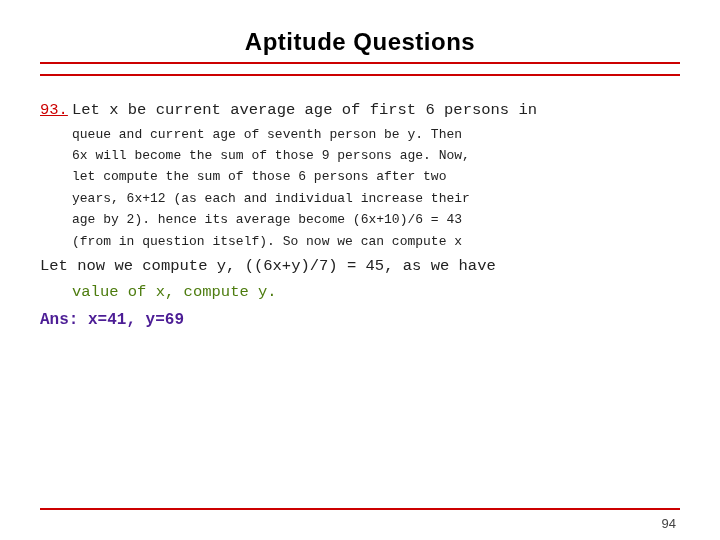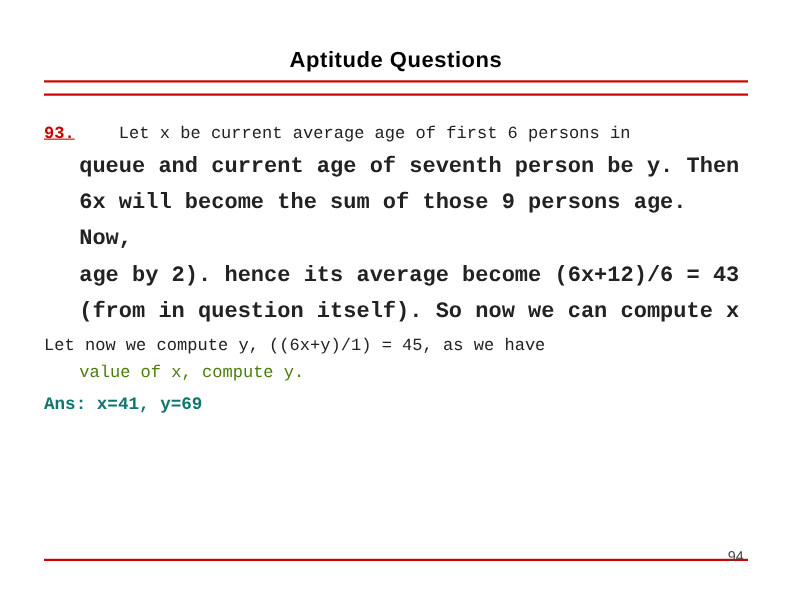--- a/index.html
+++ b/index.html
@@ -29,25 +29,24 @@
     .header-area {
       padding-top: 28px;
       padding-bottom: 10px;
       text-align: center;
       border-bottom: 2px solid #cc0000;
       margin-bottom: 0;
     }
 
     .title {
       font-family: Arial, sans-serif;
-      font-size: 20px;
+      font-size: 24px;
       font-weight: bold;
       color: #000000;
       letter-spacing: 0.5px;
-      margin-top: 16px;
     }
 
     .top-line {
       width: 100%;
       height: 2px;
       background: #cc0000;
       margin-top: 6px;
     }
 
     .content-area {
@@ -63,74 +62,72 @@
       flex-direction: column;
     }
 
     .q-number-line {
       display: flex;
       align-items: flex-start;
     }
 
     .q-number {
       color: #cc0000;
-      font-weight: bold;
+      font-weight: normal;
       min-width: 32px;
       font-size: 15.5px;
       line-height: 1.65;
       text-decoration: underline;
     }
 
     .q-text {
       font-size: 15.5px;
       line-height: 1.65;
       color: #222222;
-      margin-left: 36px;
     }
 
     .q-continued {
       padding-left: 32px;
-      font-size: 20px;
+      font-size: 13px;
       line-height: 1.65;
       color: #222222;
-      font-weight: bold;
     }
 
     .let-line {
       padding-left: 0px;
       font-size: 15.5px;
       line-height: 1.65;
       color: #222222;
       margin-top: 2px;
     }
 
     .let-continued {
       padding-left: 32px;
       font-size: 15.5px;
       line-height: 1.65;
       color: #4d7c0f;
     }
 
     .ans-line {
       font-size: 16px;
       font-weight: bold;
-      color: #0f766e;
+      color: #4c1d95;
       margin-top: 2px;
     }
 
     .bottom-line {
       width: 100%;
       height: 2px;
       background: #cc0000;
       margin-top: auto;
     }
 
     .page-number {
       position: absolute;
-      bottom: 27px;
+      bottom: 9px;
       right: 44px;
       font-size: 13px;
       color: #444444;
       font-family: Arial, sans-serif;
     }
   </style>
 </head>
 <body>
 
 <div class="slide-container">
@@ -140,23 +137,25 @@
   </div>
 
   <div class="content-area">
     <div class="question-block">
       <div class="q-number-line">
         <span class="q-number">93.</span>
         <span class="q-text">Let x be current average age of first 6 persons in</span>
       </div>
       <div class="q-continued">queue and current age of seventh person be y. Then</div>
       <div class="q-continued">6x will become the sum of those 9 persons age. Now,</div>
-      <div class="q-continued">age by 2). hence its average become (6x+12)/6 = 43</div>
+      <div class="q-continued">let compute the sum of those 6 persons after two</div>
+      <div class="q-continued">years, 6x+12 (as each and individual increase their</div>
+      <div class="q-continued">age by 2). hence its average become (6x+10)/6 = 43</div>
       <div class="q-continued">(from in question itself). So now we can compute x</div>
-      <div class="let-line">Let now we compute y, ((6x+y)/1) = 45, as we have</div>
+      <div class="let-line">Let now we compute y, ((6x+y)/7) = 45, as we have</div>
       <div class="let-continued">value of x, compute y.</div>
       <div class="ans-line">Ans: x=41, y=69</div>
     </div>
   </div>
 
   <div class="bottom-line"></div>
   <div class="page-number">94</div>
 </div>
 
 </body></html>

